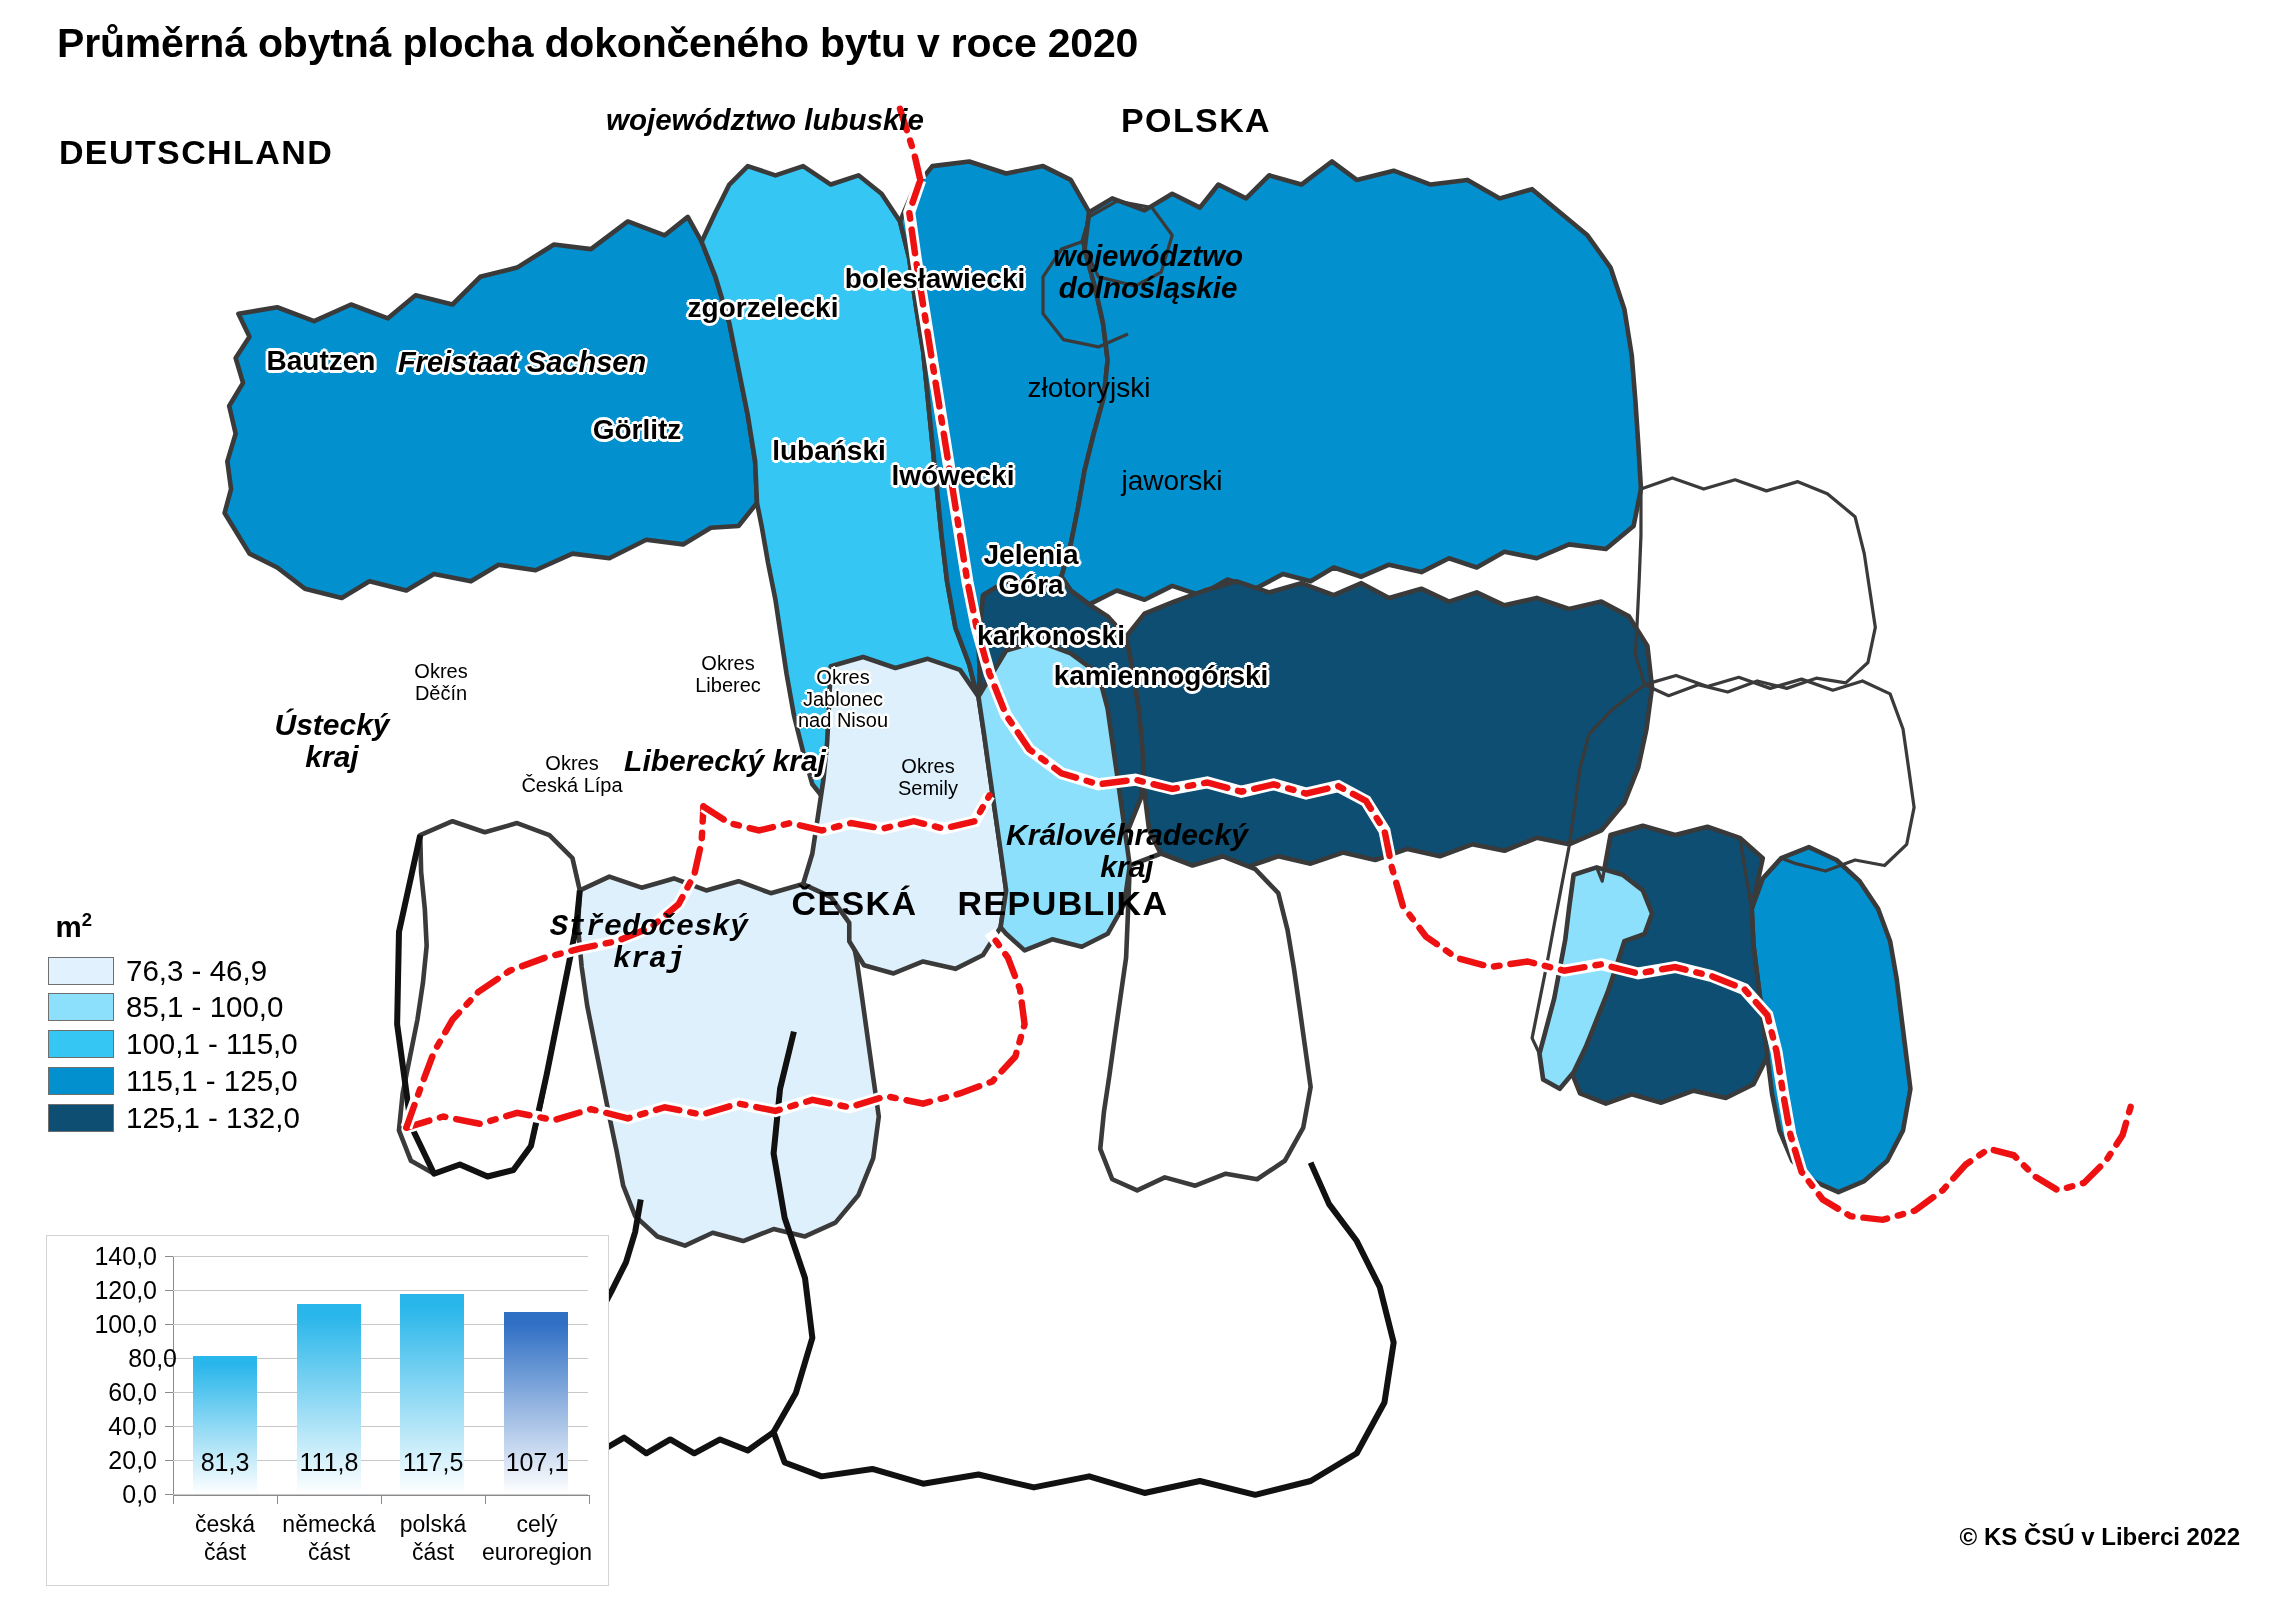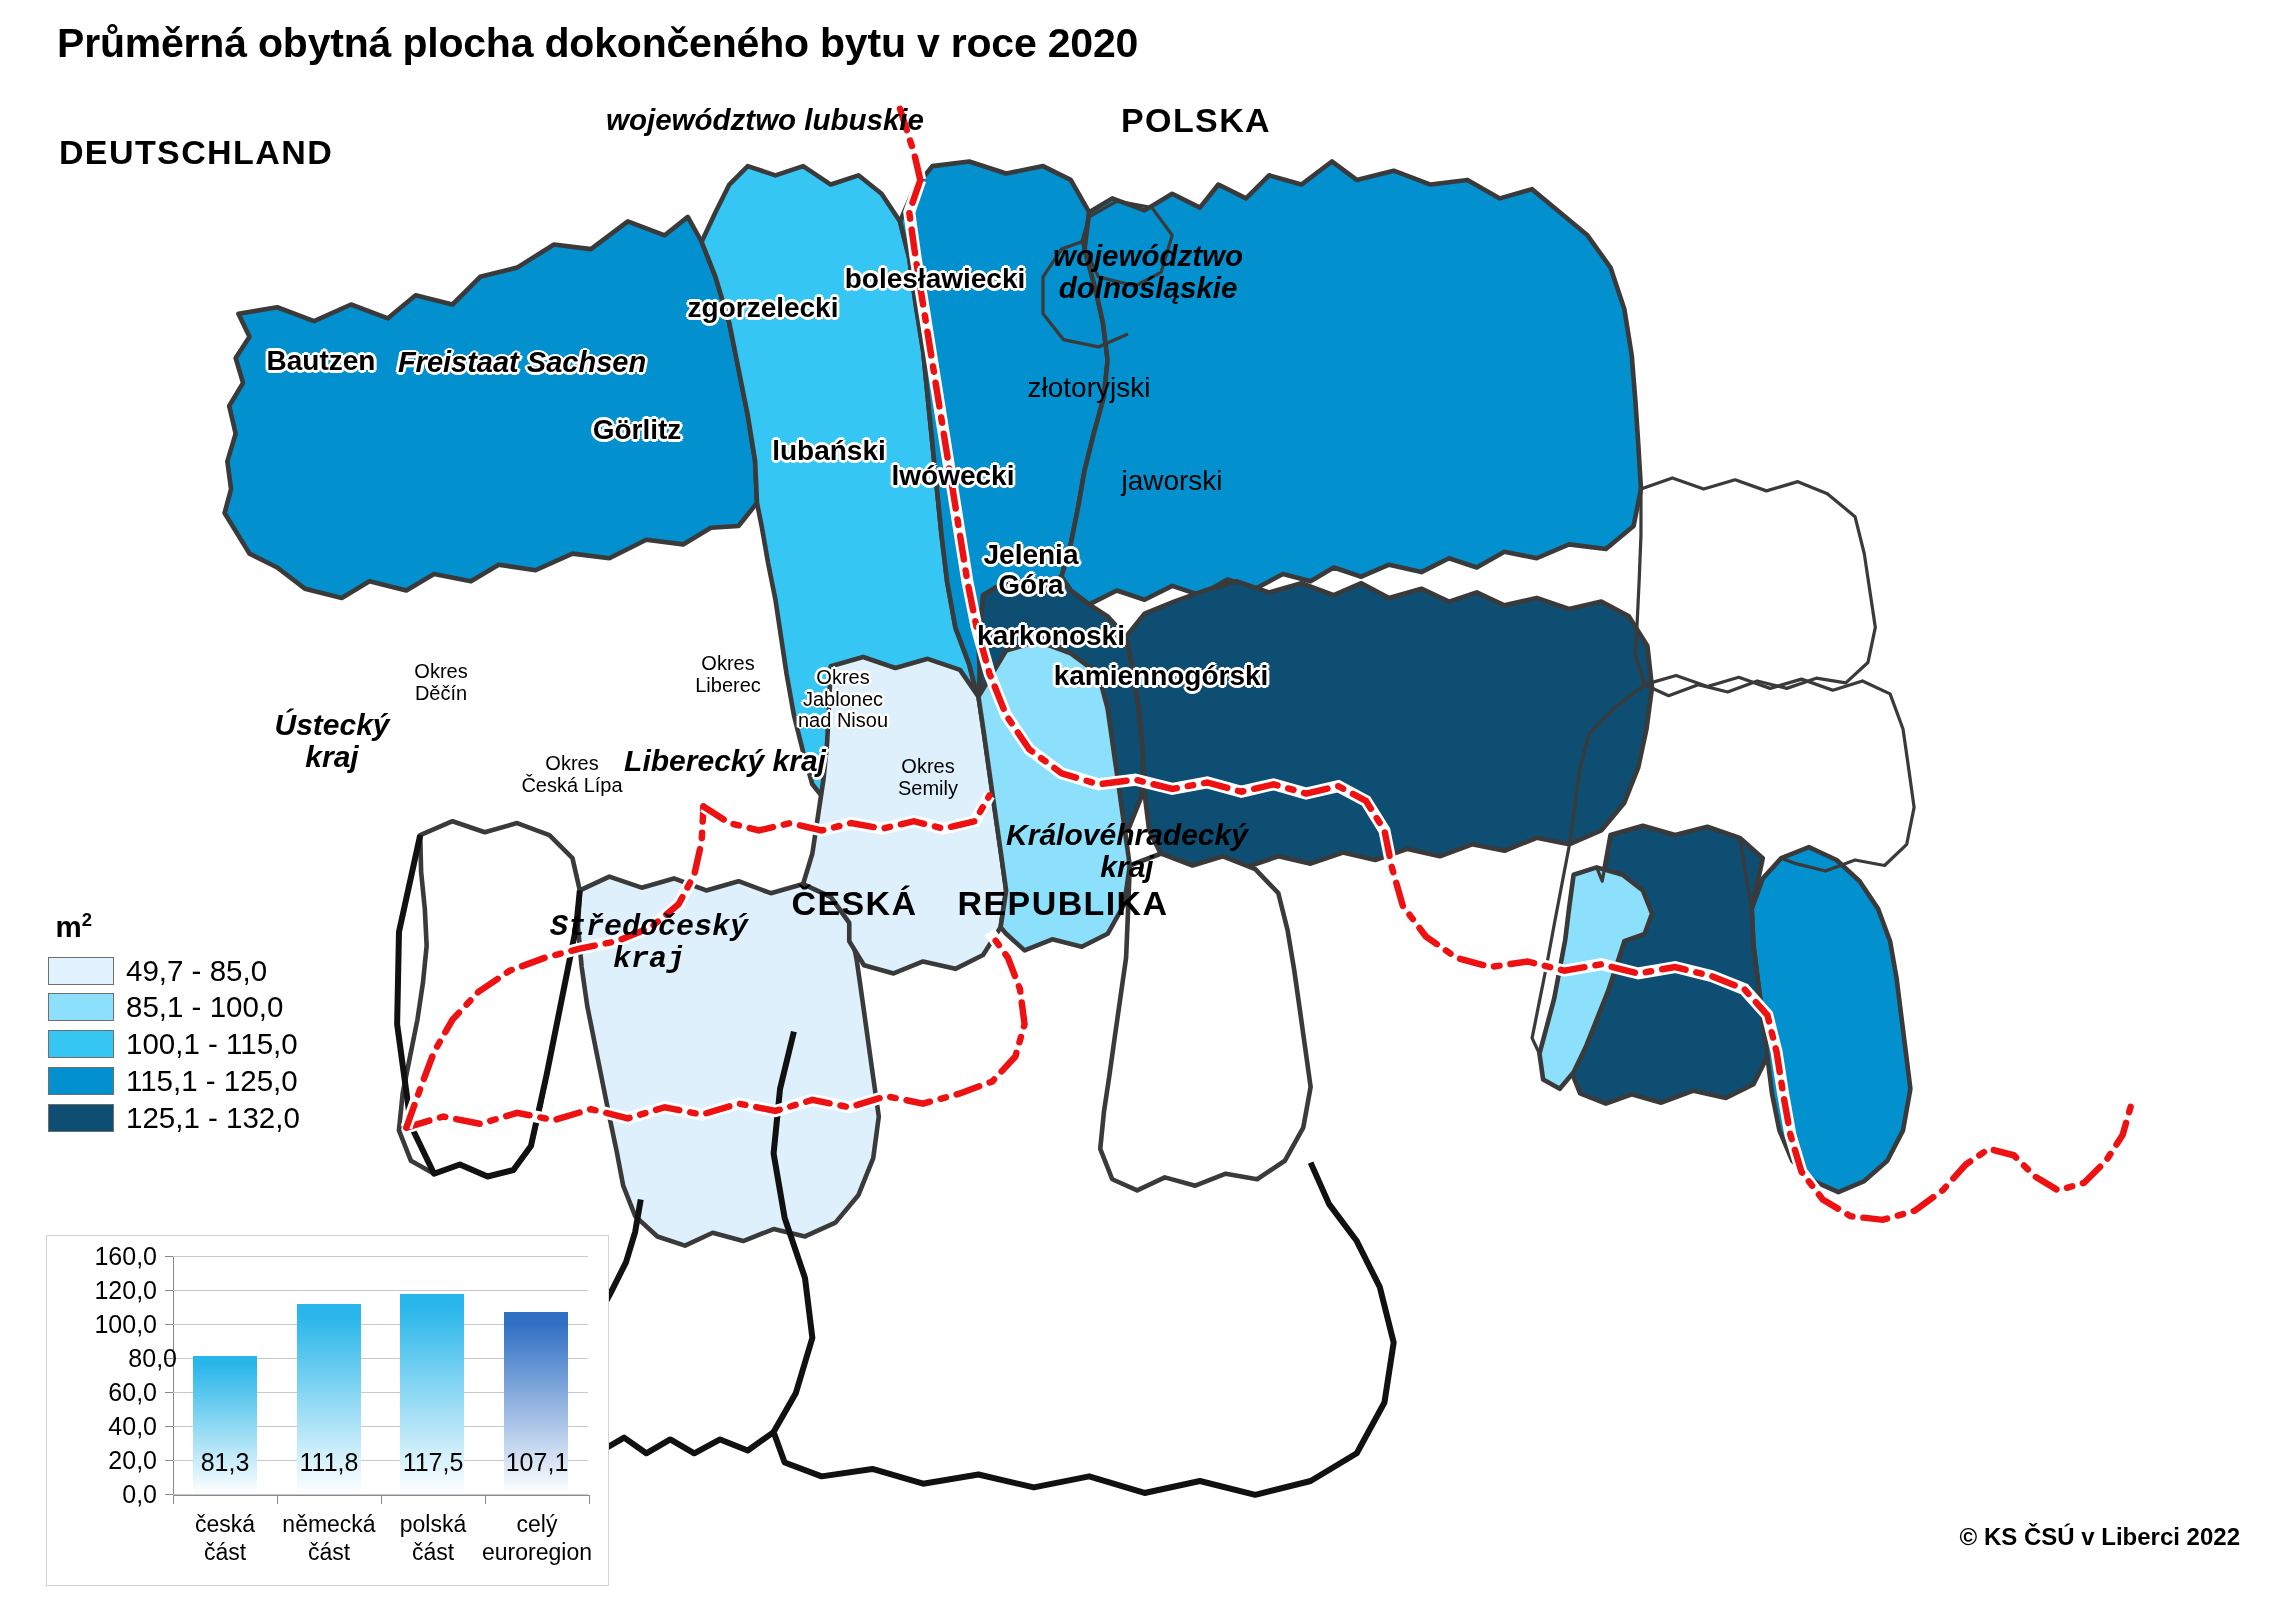--- a/index.html
+++ b/index.html
@@ -294,21 +294,21 @@
 nad Nisou</div>
 <div class="maplabel okres" style="left:572px;top:775px;">Okres
 Česká Lípa</div>
 <div class="maplabel okres" style="left:928px;top:778px;">Okres
 Semily</div>
 
 <div id="legend">
   <div id="legend-title"><span>m</span><sup>2</sup></div>
   <div class="legend-row">
     <span class="legend-swatch" style="background: rgb(225, 241, 253);"></span>
-    <span class="legend-label">49,7 - 85,0</span>
+    <span class="legend-label">76,3 - 46,9</span>
   </div>
   <div class="legend-row">
     <span class="legend-swatch" style="background: rgb(140, 224, 251);"></span>
     <span class="legend-label">85,1 - 100,0</span>
   </div>
   <div class="legend-row">
     <span class="legend-swatch" style="background: rgb(53, 198, 244);"></span>
     <span class="legend-label">100,1 - 115,0</span>
   </div>
   <div class="legend-row">
@@ -329,21 +329,21 @@
       <div class="gridline" style="left: 126px; width: 415px; top: 54px;"></div>
       <div class="gridline" style="left: 126px; width: 415px; top: 88px;"></div>
       <div class="gridline" style="left: 126px; width: 415px; top: 122px;"></div>
       <div class="gridline" style="left: 126px; width: 415px; top: 156px;"></div>
       <div class="gridline" style="left: 126px; width: 415px; top: 190px;"></div>
       <div class="gridline" style="left: 126px; width: 415px; top: 224px;"></div>
       <div class="gridline" style="left: 126px; width: 415px; top: 258px;"></div>
     </div>
   <div id="chart-yticks">
       <div class="ytick-mark" style="left: 118px; top: 20px;"></div>
-      <div class="ytick-label" style="top: 20px; right: 451px;">160,0</div>
+      <div class="ytick-label" style="top: 20px; right: 451px;">140,0</div>
       <div class="ytick-mark" style="left: 118px; top: 54px;"></div>
       <div class="ytick-label" style="top: 54px; right: 451px;">120,0</div>
       <div class="ytick-mark" style="left: 118px; top: 88px;"></div>
       <div class="ytick-label" style="top: 88px; right: 451px;">100,0</div>
       <div class="ytick-mark" style="left: 118px; top: 122px;"></div>
       <div class="ytick-label" style="top: 122px; right: 431px;">80,0</div>
       <div class="ytick-mark" style="left: 118px; top: 156px;"></div>
       <div class="ytick-label" style="top: 156px; right: 451px;">60,0</div>
       <div class="ytick-mark" style="left: 118px; top: 190px;"></div>
       <div class="ytick-label" style="top: 190px; right: 451px;">40,0</div>

